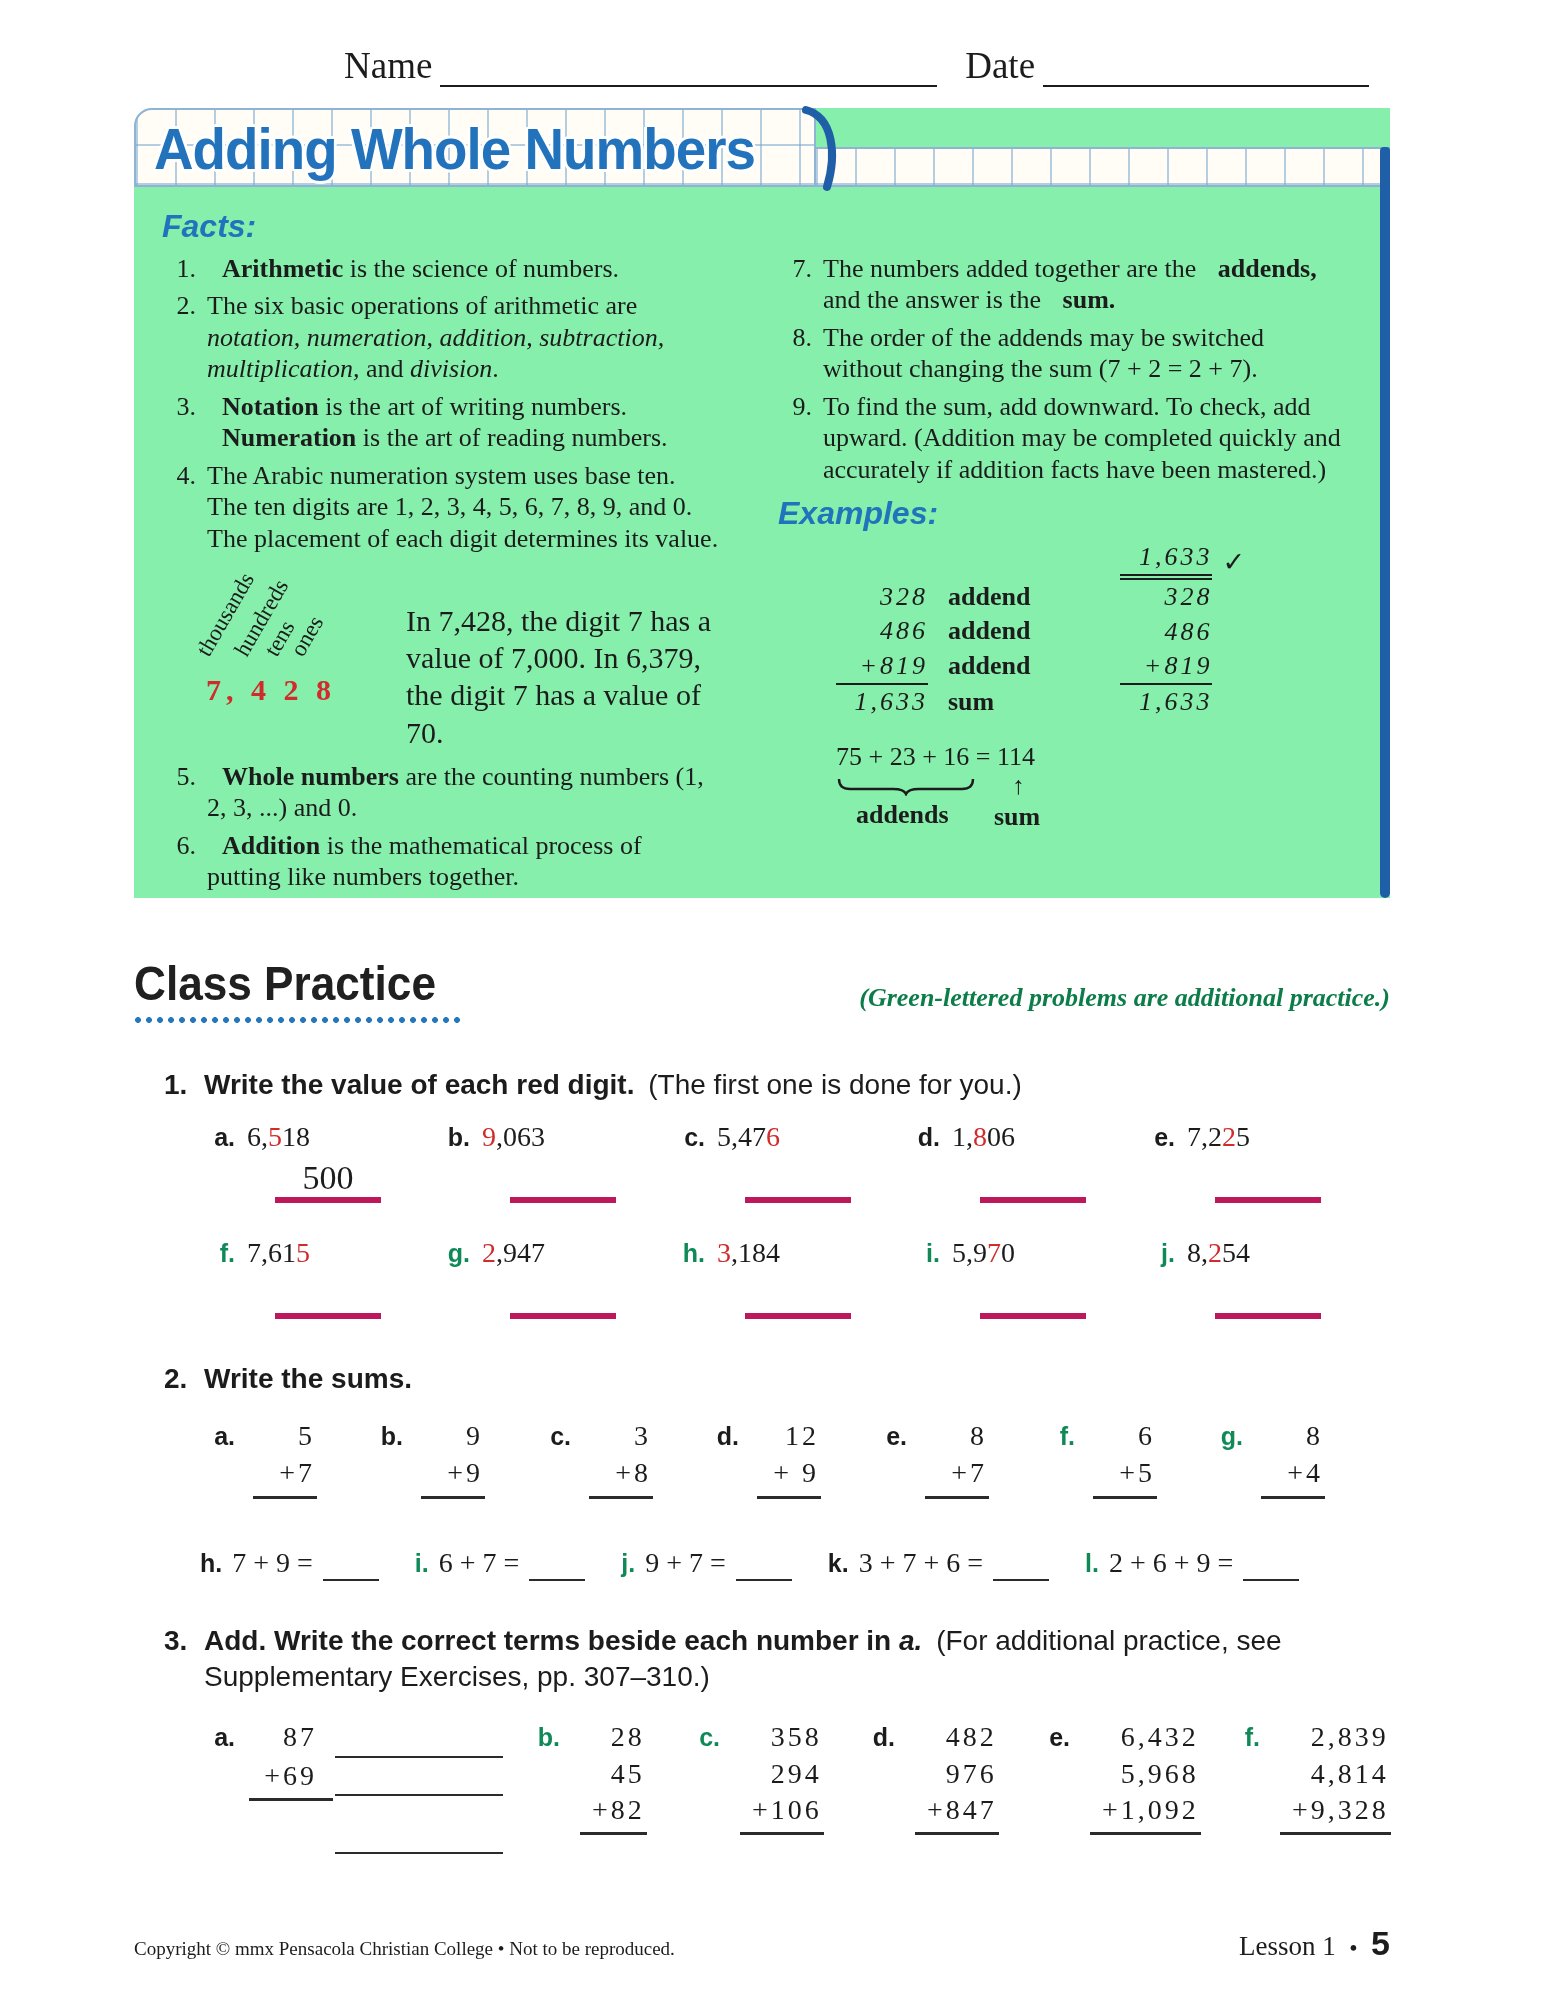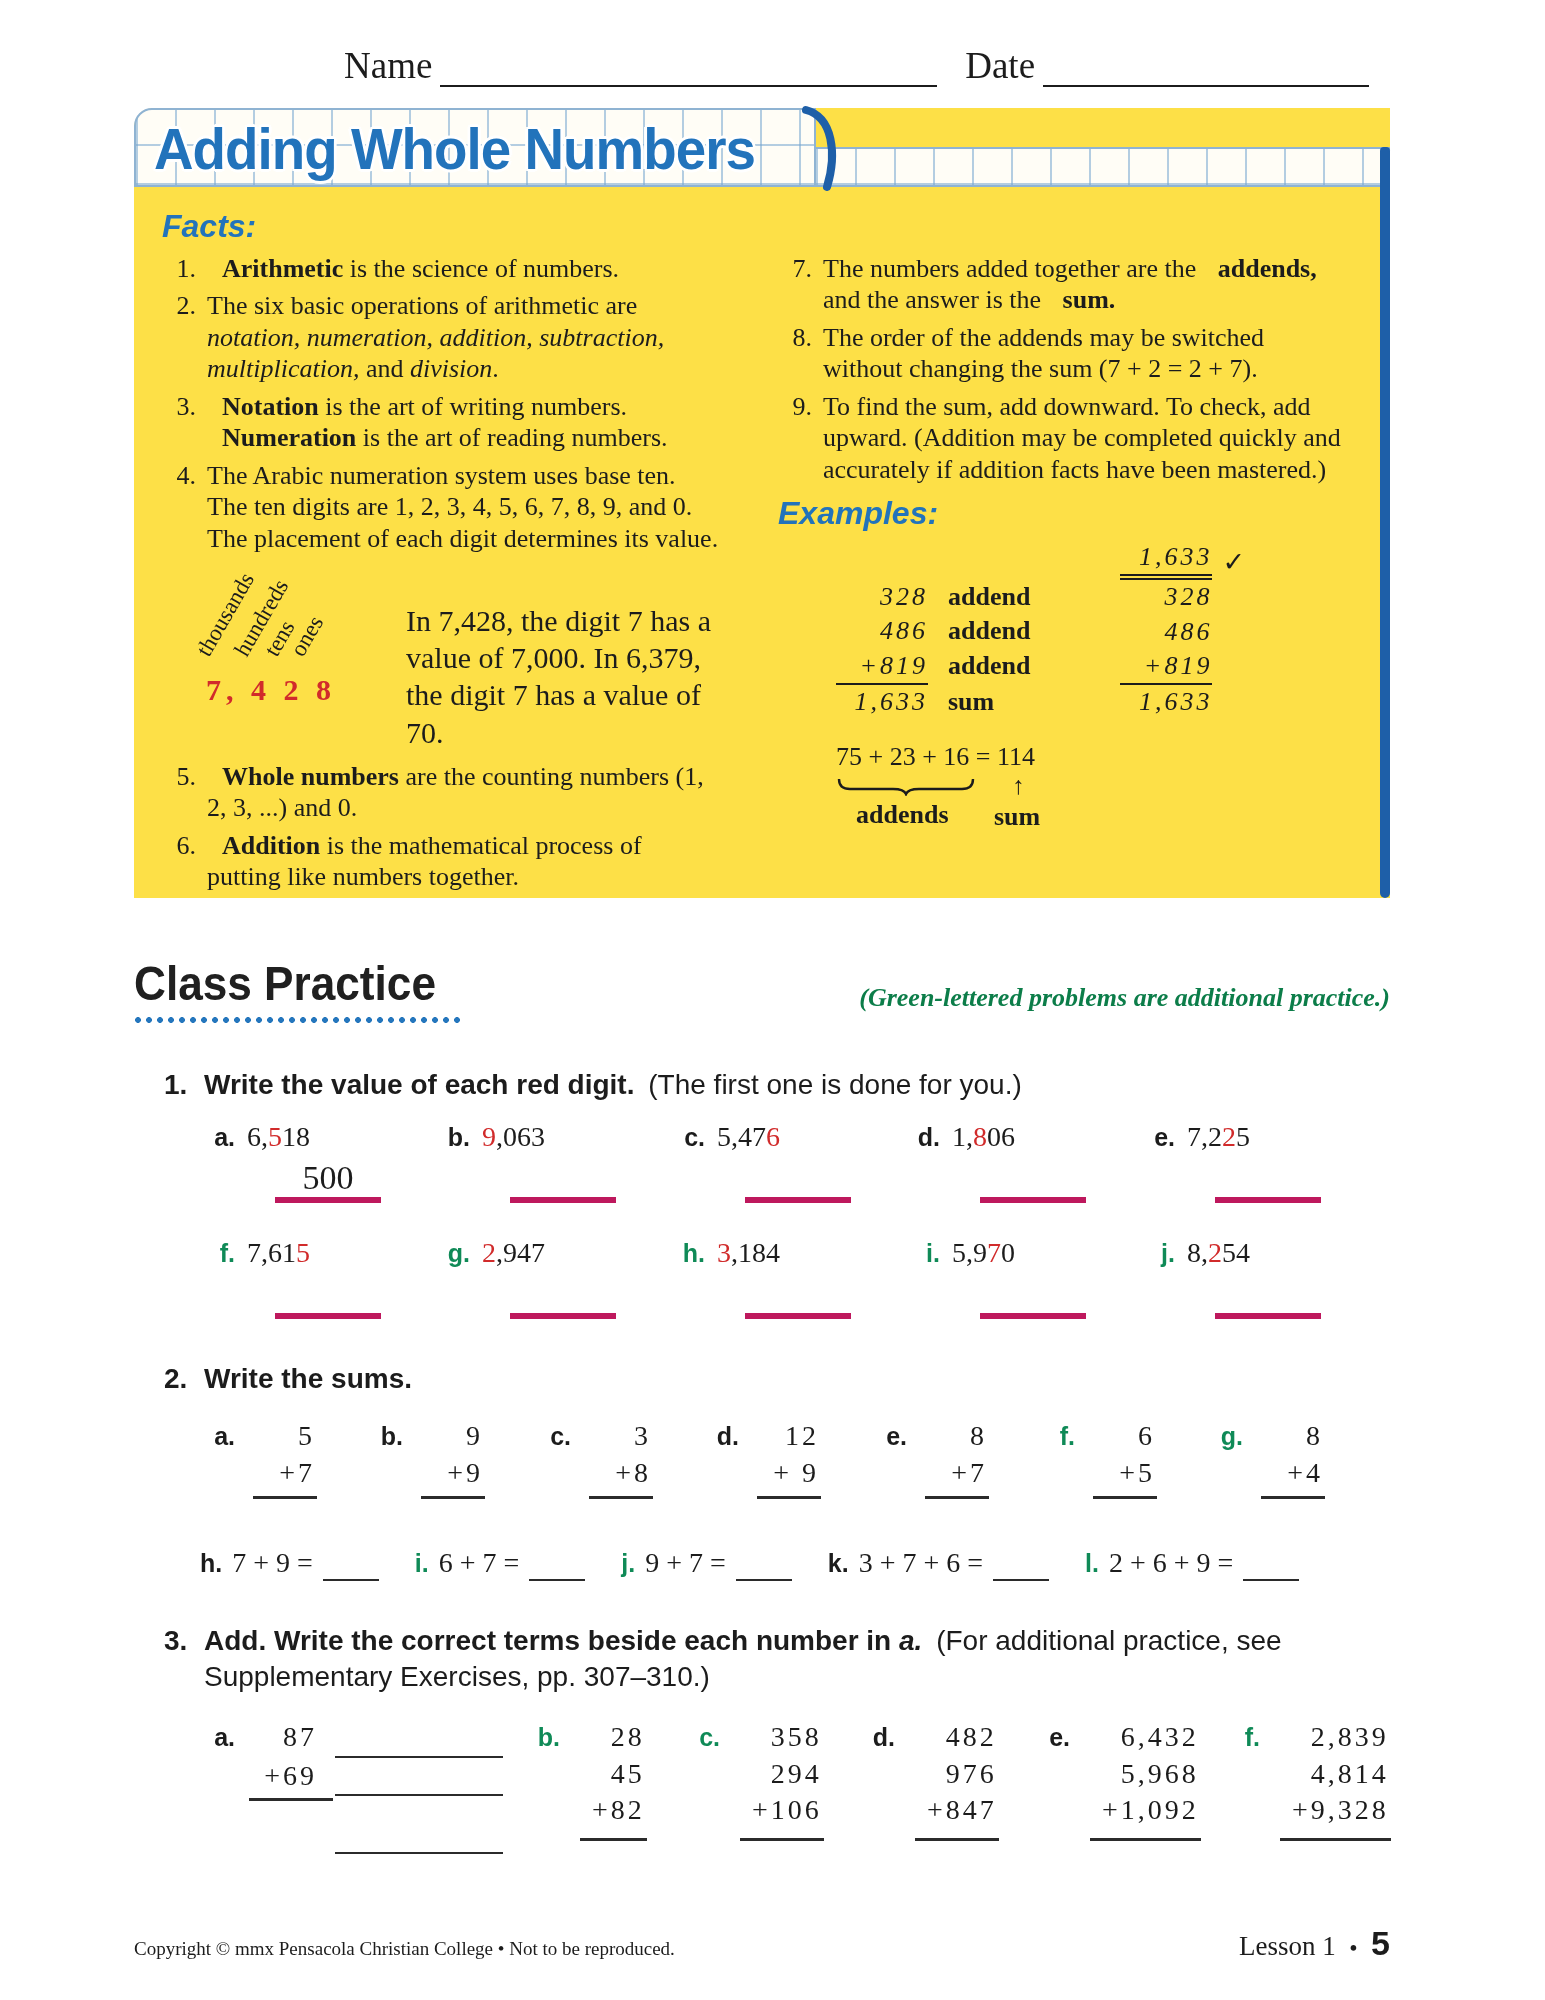--- a/index.html
+++ b/index.html
@@ -11,21 +11,21 @@
   .green{color:#0f8a57;}
 
   
   .topline{position:absolute;left:344px;top:44px;width:1025px;display:flex;align-items:flex-end;font-size:37px;}
   .nd-rule{border-bottom:2px solid #1c1c1c;height:1.1em;}
   .rule-name{width:500px;margin-left:8px;}
   .date-label{margin-left:28px;}
   .rule-date{width:328px;margin-left:8px;}
 
   
-  .factbox{position:absolute;left:134px;top:108px;width:1256px;height:790px;background:#fde047;border-top-left-radius:20px;}
+  .factbox{position:absolute;left:134px;top:108px;width:1256px;height:790px;background:#86efac;border-top-left-radius:20px;}
   .gridbg{background-color:#fffdf6;
     background-image:repeating-linear-gradient(90deg,rgba(118,166,208,.55) 0 2px,transparent 2px 39px),
                      repeating-linear-gradient(0deg,rgba(118,166,208,.55) 0 2px,transparent 2px 39px);}
   .tab-tall{position:absolute;left:0;top:0;width:682px;height:79px;border-top-left-radius:18px;border:2px solid #8fb3d2;z-index:1;}
   .tab-low{position:absolute;left:682px;top:39px;right:0;height:40px;border:2px solid #8fb3d2;border-left:none;z-index:0;}
   .tab-curve{position:absolute;left:666px;top:-4px;z-index:3;}
   .blue-edge{position:absolute;top:39px;right:0;width:10px;bottom:0;background:#1e5fa8;border-radius:6px 6px 8px 8px;z-index:5;}
   .box-title{position:absolute;left:20px;top:8px;z-index:4;font-family:"Liberation Sans",sans-serif;font-weight:bold;font-size:57px;color:#2273bb;letter-spacing:-1px;transform:scaleX(.96);transform-origin:0 50%;white-space:nowrap;
     text-shadow:-3px 0 0 #fff,3px 0 0 #fff,0 -3px 0 #fff,0 3px 0 #fff,-2px -2px 0 #fff,2px 2px 0 #fff,-2px 2px 0 #fff,2px -2px 0 #fff;}
   .fb-inner{position:absolute;left:26px;right:45px;top:100px;}
@@ -95,21 +95,21 @@
   .ex2-horiz{display:flex;margin:48px 0 0 66px;font-size:28px;column-gap:36px;}
   .h-item{display:flex;align-items:baseline;}
   .h-item .pl{width:auto;margin-right:10px;}
   .hblank{display:inline-block;width:56px;border-bottom:2px solid #2b2b2b;margin-left:10px;}
 
   
   .ex3-grid{display:grid;grid-template-columns:325px 160px 175px 175px 190px auto;margin:24px 0 0 71px;}
   .a3-cell{display:flex;align-items:baseline;font-size:28px;}
   .a3stack{margin-left:8px;text-align:right;letter-spacing:3px;line-height:1.3;}
   .a3stack > div{padding:0 2px 0 12px;}
-  .a3stack .addrule{border-bottom:3px solid #2b2b2b;padding-bottom:9px;}
+  .a3stack .addrule{border-bottom:3px solid #2b2b2b;padding-bottom:3px;}
   .a3a{margin-left:8px;line-height:1.3;}
   .a3r{display:flex;align-items:baseline;}
   .a3n{width:62px;text-align:right;letter-spacing:3px;}
   .a3blank{display:inline-block;width:168px;border-bottom:2px solid #2b2b2b;margin-left:18px;}
   .a3rule{width:84px;border-bottom:3px solid #2b2b2b;margin-top:2px;margin-left:-6px;}
   .a3r.last{margin-top:14px;}
 
   
   .footer{position:absolute;left:134px;top:1924px;width:1256px;display:flex;justify-content:space-between;align-items:baseline;}
   .f-copy{font-size:19px;}

